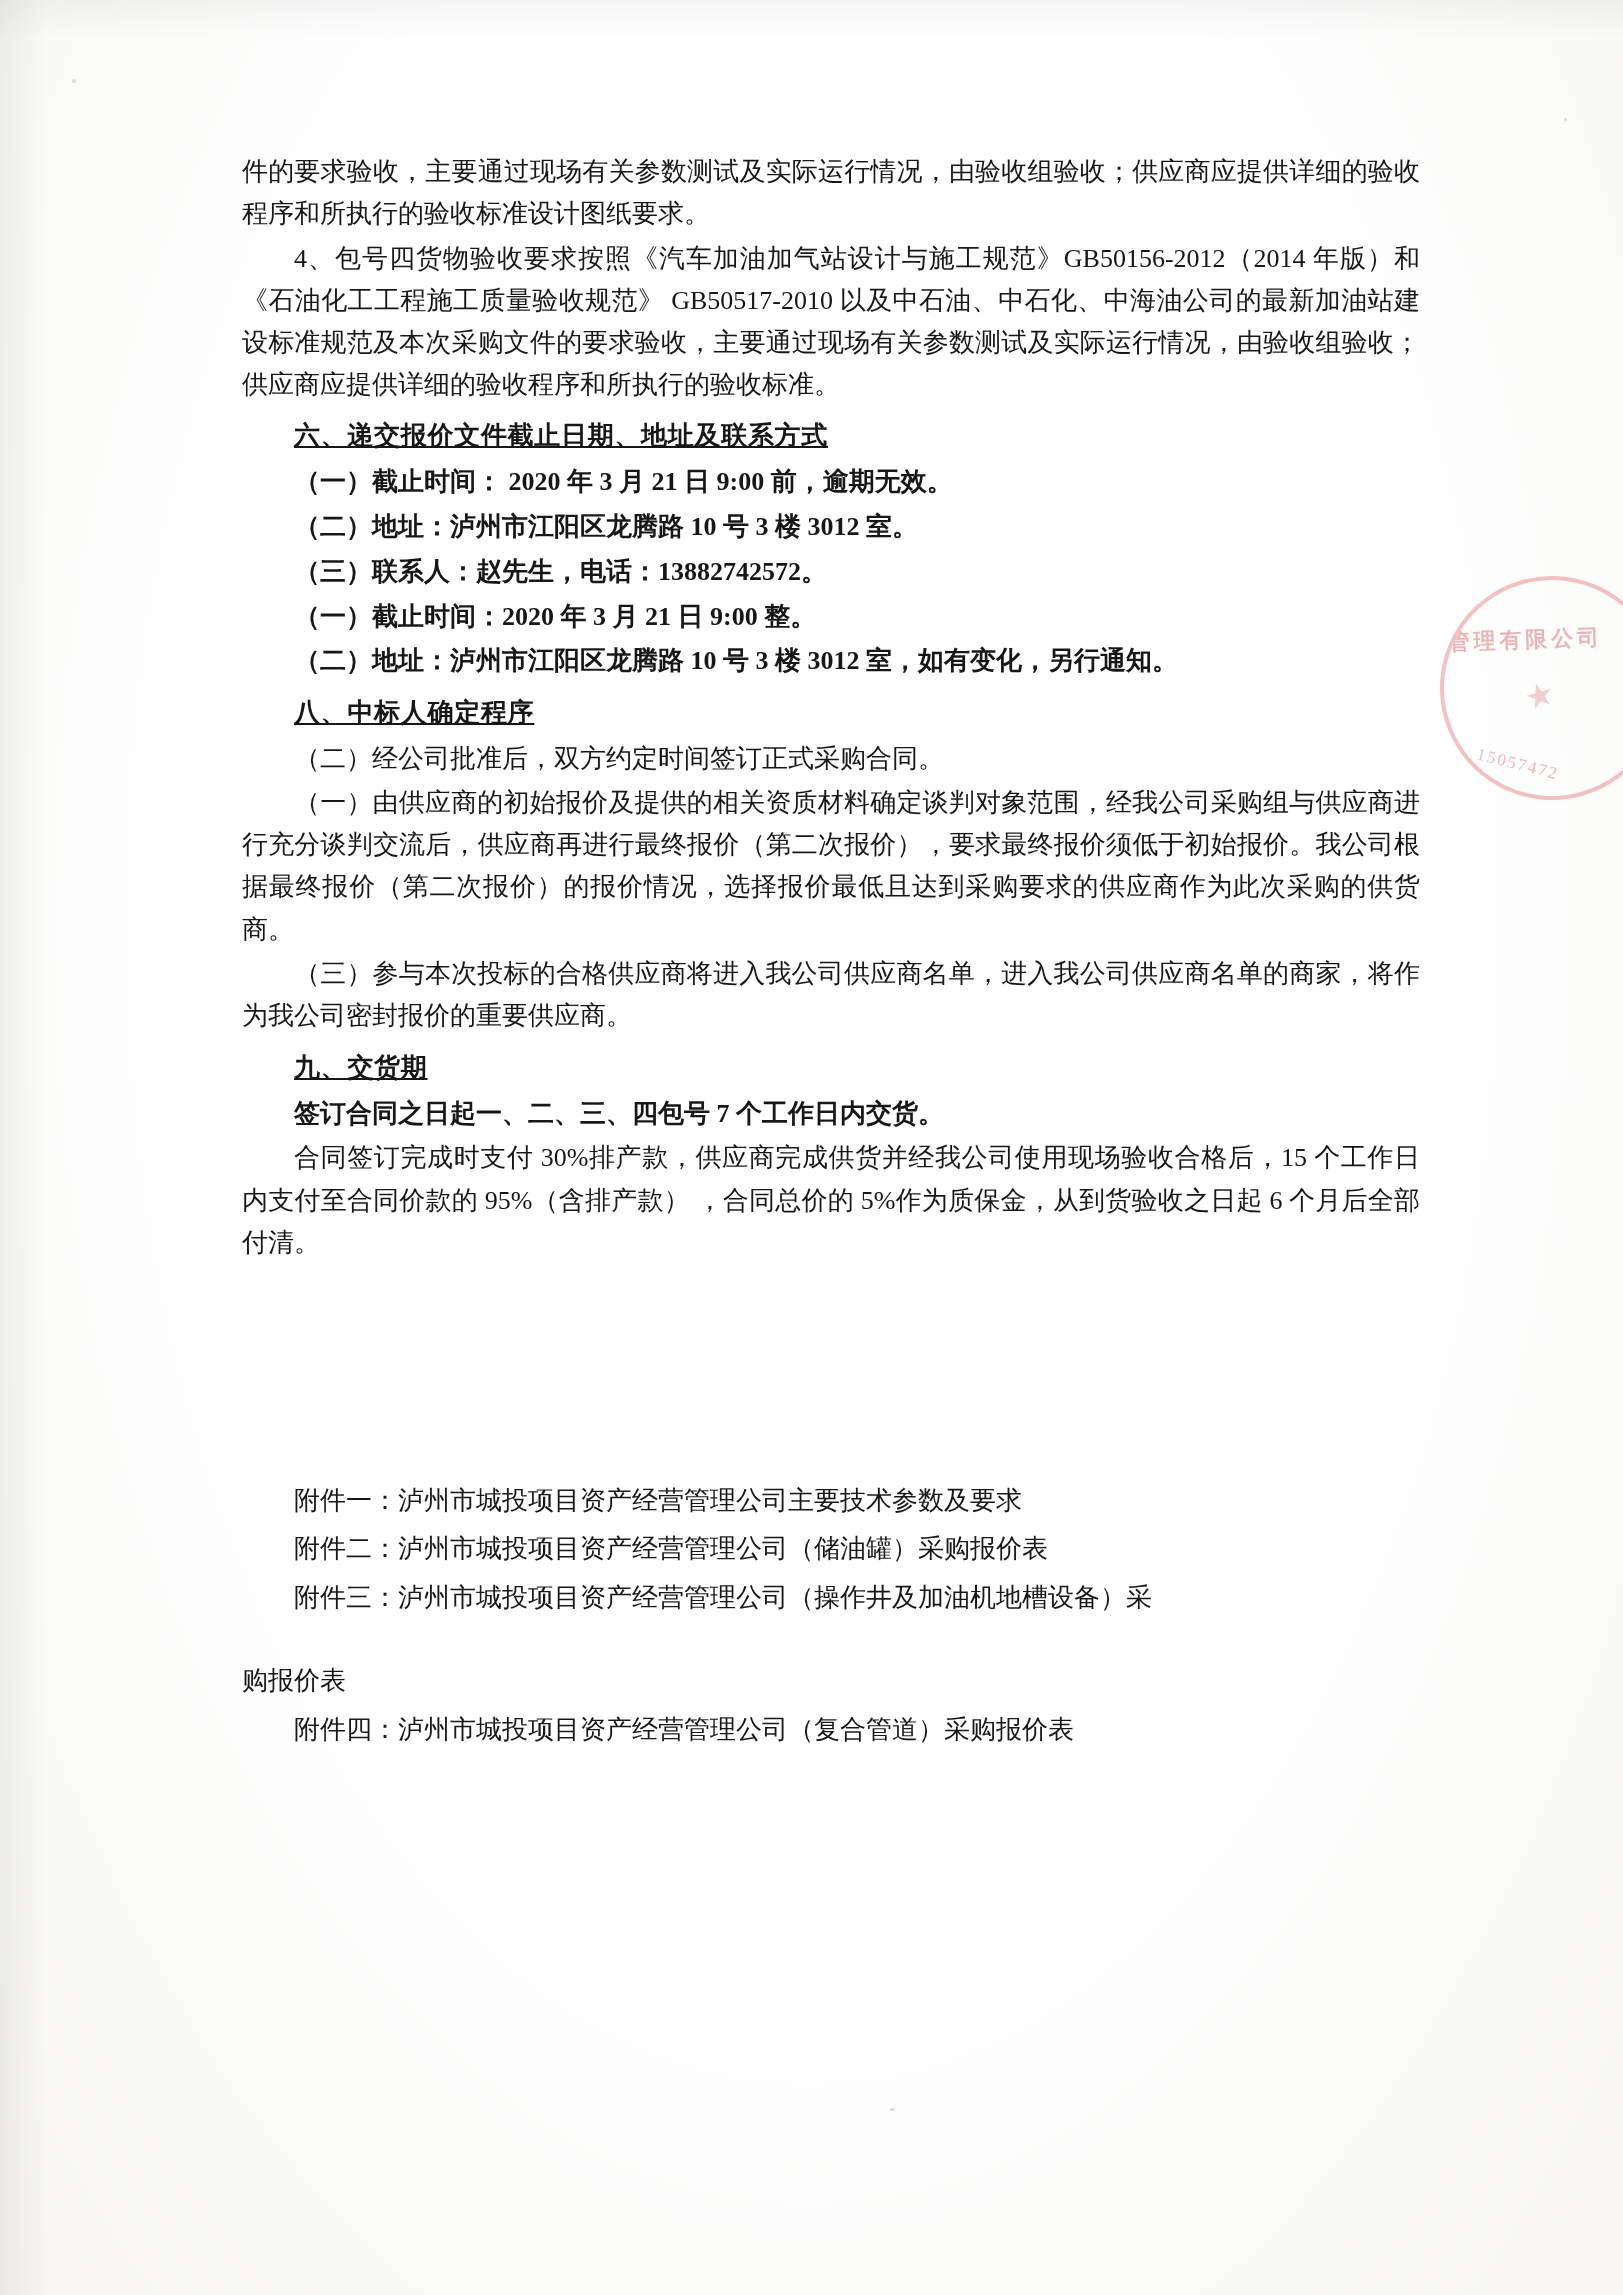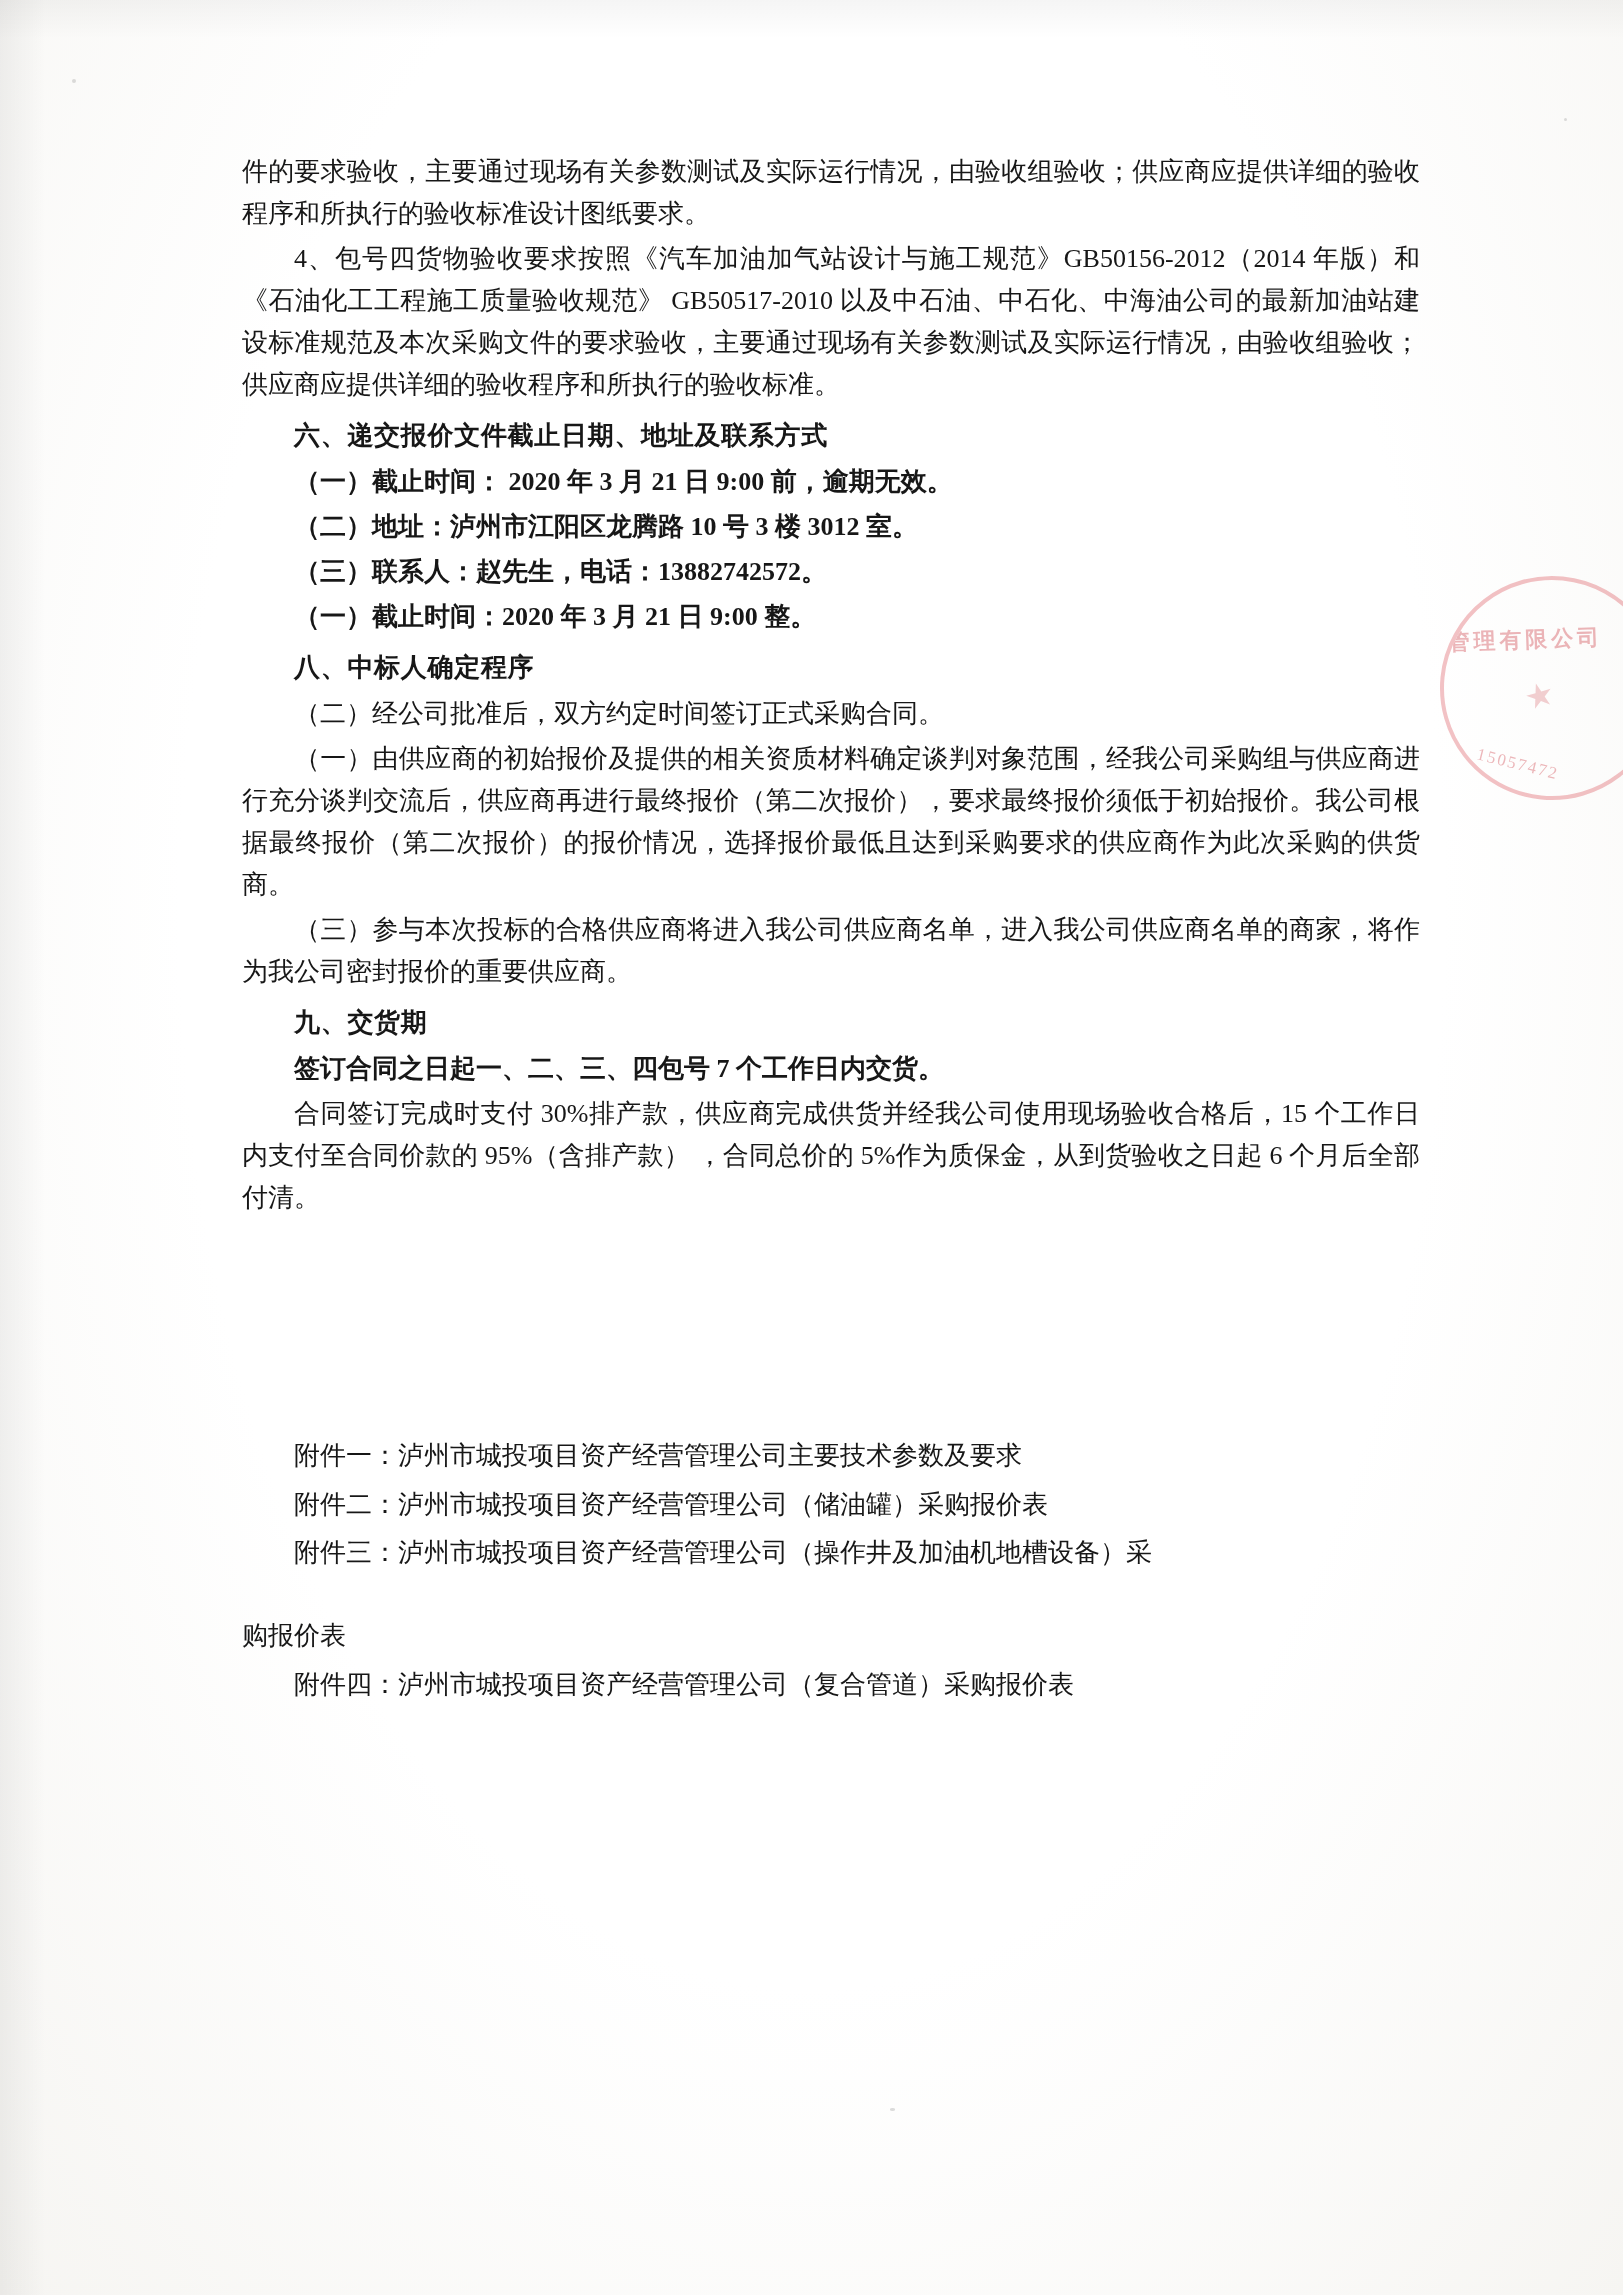--- a/index.html
+++ b/index.html
@@ -47,20 +47,21 @@
   }
   .noindent {
     text-indent: 0;
   }
   .heading {
     font-weight: bold;
     text-indent: 52px;
     margin-top: 9.2px;
     margin-bottom: 3.9px;
     letter-spacing: 0.7px;
+    text-decoration: underline;
   }
   .sub {
     text-indent: 52px;
     font-weight: bold;
   }
   .attachments {
     margin-top: 216px;
   }
   .attachments p {
     text-indent: 52px;
@@ -148,20 +149,21 @@
 
     <p class="noindent">件的要求验收，主要通过现场有关参数测试及实际运行情况，由验收组验收；供应商应提供详细的验收程序和所执行的验收标准设计图纸要求。</p>
     <p class="indent">4、包号四货物验收要求按照《汽车加油加气站设计与施工规范》GB50156-2012（2014 年版）和《石油化工工程施工质量验收规范》 GB50517-2010 以及中石油、中石化、中海油公司的最新加油站建设标准规范及本次采购文件的要求验收，主要通过现场有关参数测试及实际运行情况，由验收组验收；供应商应提供详细的验收程序和所执行的验收标准。</p>
 
     <p class="heading">六、递交报价文件截止日期、地址及联系方式</p>
     <p class="sub">（一）截止时间：  2020 年 3 月 21 日 9:00 前，逾期无效。</p>
     <p class="sub">（二）地址：泸州市江阳区龙腾路 10 号 3 楼 3012 室。</p>
     <p class="sub">（三）联系人：赵先生，电话：13882742572。</p>
 
     <p class="sub">（一）截止时间：2020 年 3 月 21 日 9:00 整。</p>
+    <p class="sub">（二）地址：泸州市江阳区龙腾路 10 号 3 楼 3012 室，如有变化，另行通知。</p>
 
     <p class="heading">八、中标人确定程序</p>
     <p class="indent">（二）经公司批准后，双方约定时间签订正式采购合同。</p>
     <p class="indent">（一）由供应商的初始报价及提供的相关资质材料确定谈判对象范围，经我公司采购组与供应商进行充分谈判交流后，供应商再进行最终报价（第二次报价），要求最终报价须低于初始报价。我公司根据最终报价（第二次报价）的报价情况，选择报价最低且达到采购要求的供应商作为此次采购的供货商。</p>
     <p class="indent">（三）参与本次投标的合格供应商将进入我公司供应商名单，进入我公司供应商名单的商家，将作为我公司密封报价的重要供应商。</p>
 
     <p class="heading">九、交货期</p>
     <p class="sub">签订合同之日起一、二、三、四包号 7 个工作日内交货。</p>
 
     <p class="indent">合同签订完成时支付 30%排产款，供应商完成供货并经我公司使用现场验收合格后，15 个工作日内支付至合同价款的 95%（含排产款） ，合同总价的 5%作为质保金，从到货验收之日起 6 个月后全部付清。</p>

